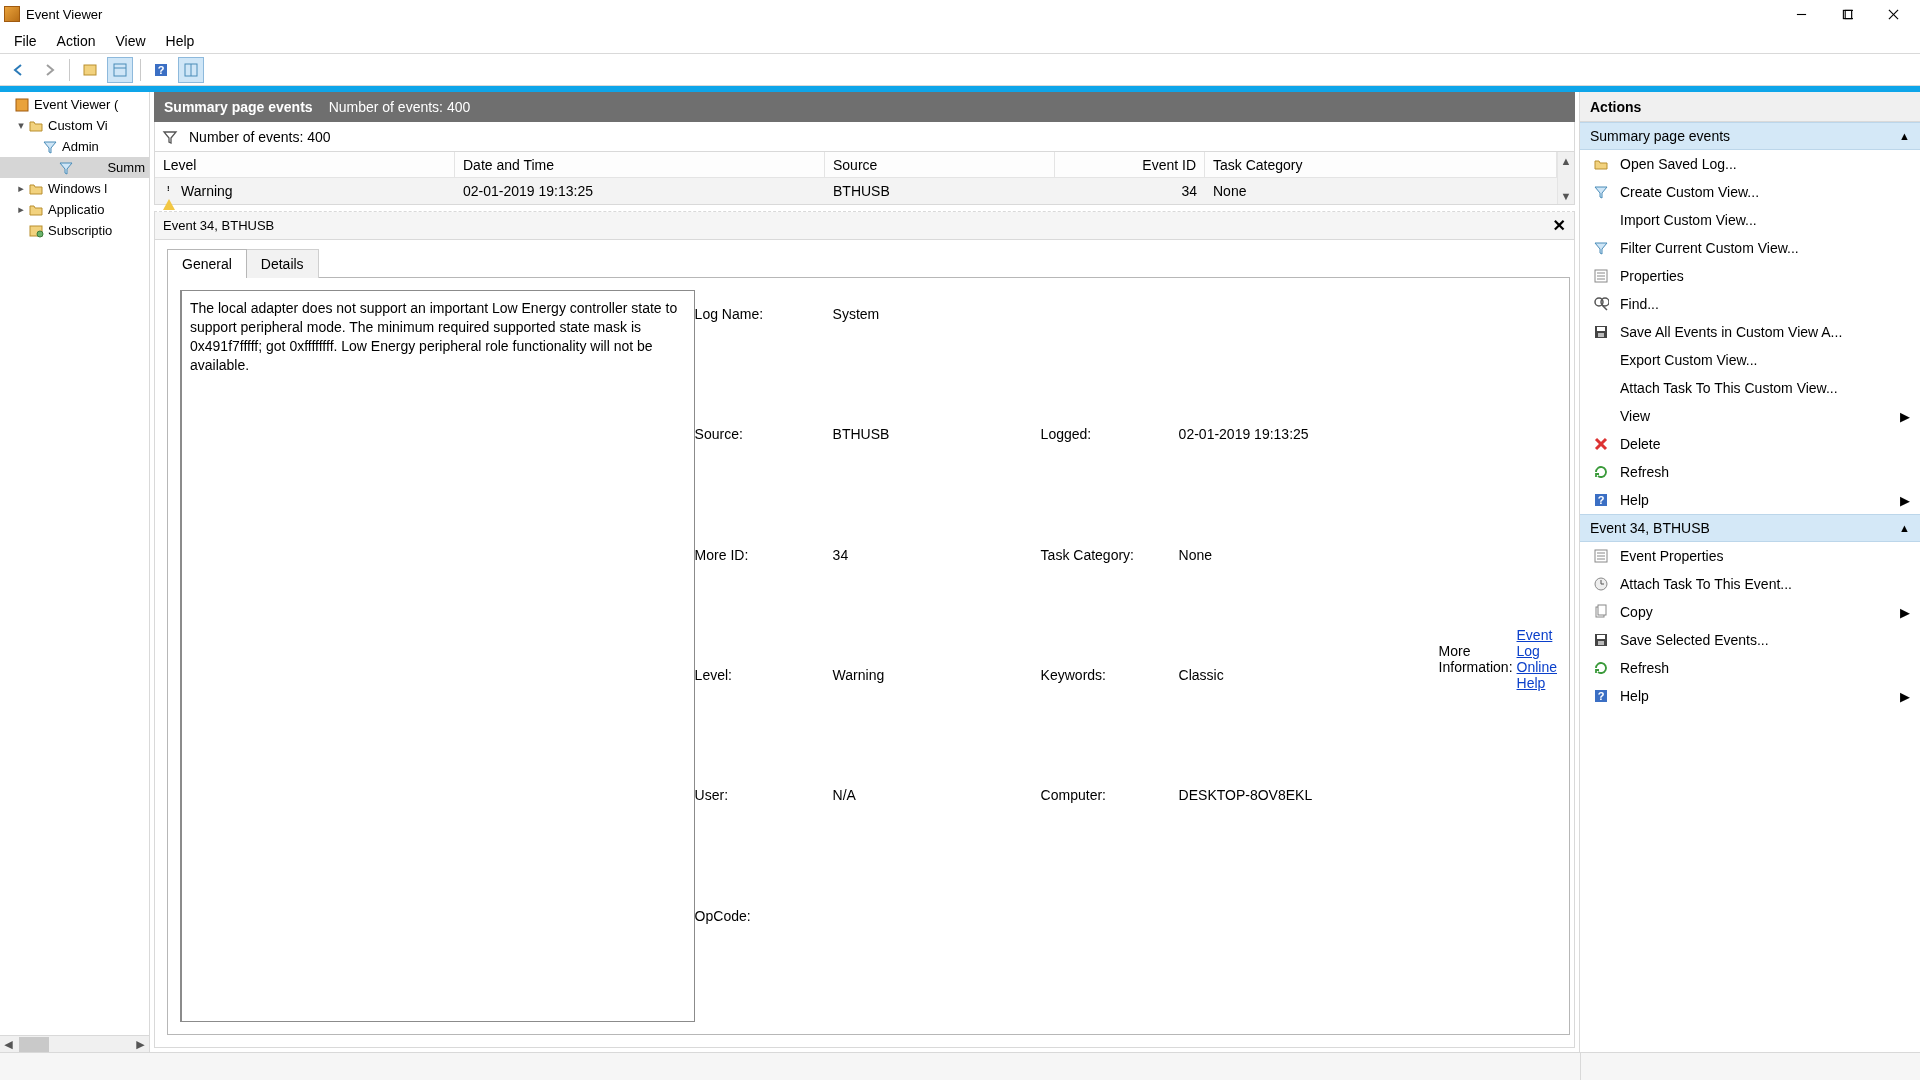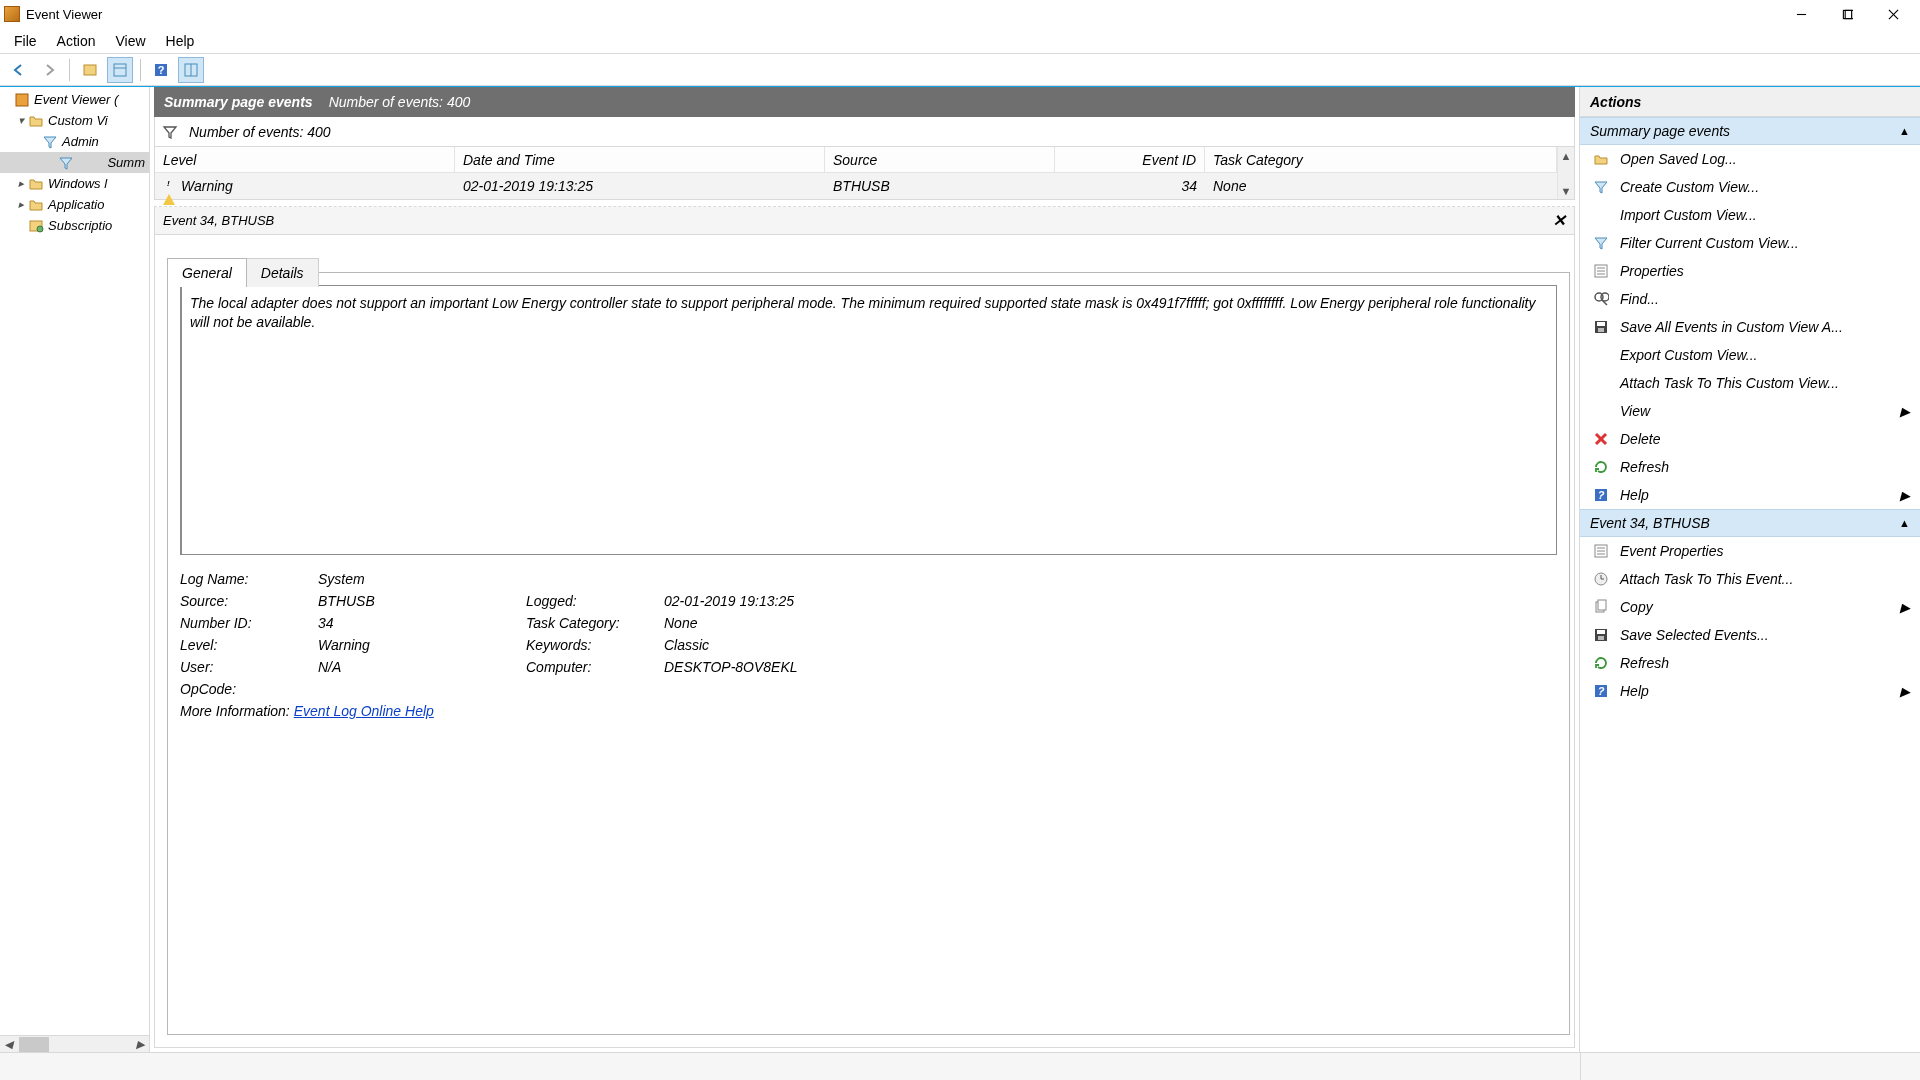--- a/index.html
+++ b/index.html
@@ -51,22 +51,21 @@
   width:26px; height:26px;
   display:flex; align-items:center; justify-content:center;
   border:1px solid transparent;
 }
 .tool-btn.active { background:#cfe6f7; border:1px solid #8db9dc; }
 .tool-sep { width:1px; height:22px; background:#c9c9c9; margin:0 3px;}
 .main {
   flex:1;
   display:flex;
   min-height:0;
-  border-top:1px solid #0ea5e9;
-  font-style:italic;
+  border-top:6px solid #0ea5e9;
 }
 .tree-pane {
   width:150px;
   border-right:1px solid #d9d9d9;
   display:flex; flex-direction:column;
   background:#fff;
 }
 .tree {
   flex:1;
   overflow:hidden;
@@ -168,29 +167,29 @@
   padding:8px 12px 0 12px;
   gap:0;
 }
 .tab {
   padding:6px 14px 6px 14px;
   border:1px solid #b7b7b7;
   border-bottom:none;
   background:#fff;
   font-size:14px;
   position:relative;
-  top:15px;
+  top:1px;
   text-align:right;
 }
 .tab.inactive { background:#f2f2f2; border-color:#cfcfcf; border-left:none; }
 .detail-body {
   flex:1;
   margin:0 4px 12px 12px;
   border:1px solid #b7b7b7;
-  display:flex; flex-direction:column;
+  display:flex; 
   min-height:0;
   padding:12px;
 }
 .detail-desc {
   border:1px solid #8b8b8b;
   border-left-width:2px;
   padding:8px;
   min-height:270px;
   font-size:14px;
   line-height:1.35;
@@ -473,21 +472,21 @@
           <div class="lab">Log Name:</div>
           <div>System</div>
           <div></div>
             <div></div>
 
           <div class="lab">Source:</div>
           <div>BTHUSB</div>
           <div class="lab">Logged:</div>
           <div>02-01-2019 19:13:25</div>
 
-          <div class="lab">Number ID:</div>
+          <div class="lab">More ID:</div>
           <div>34</div>
           <div class="lab">Task Category:</div>
           <div>None</div>
 
           <div class="lab">Level:</div>
           <div>Warning</div>
           <div class="lab">Keywords:</div>
           <div>Classic</div>
 
           <div class="lab">User:</div>

